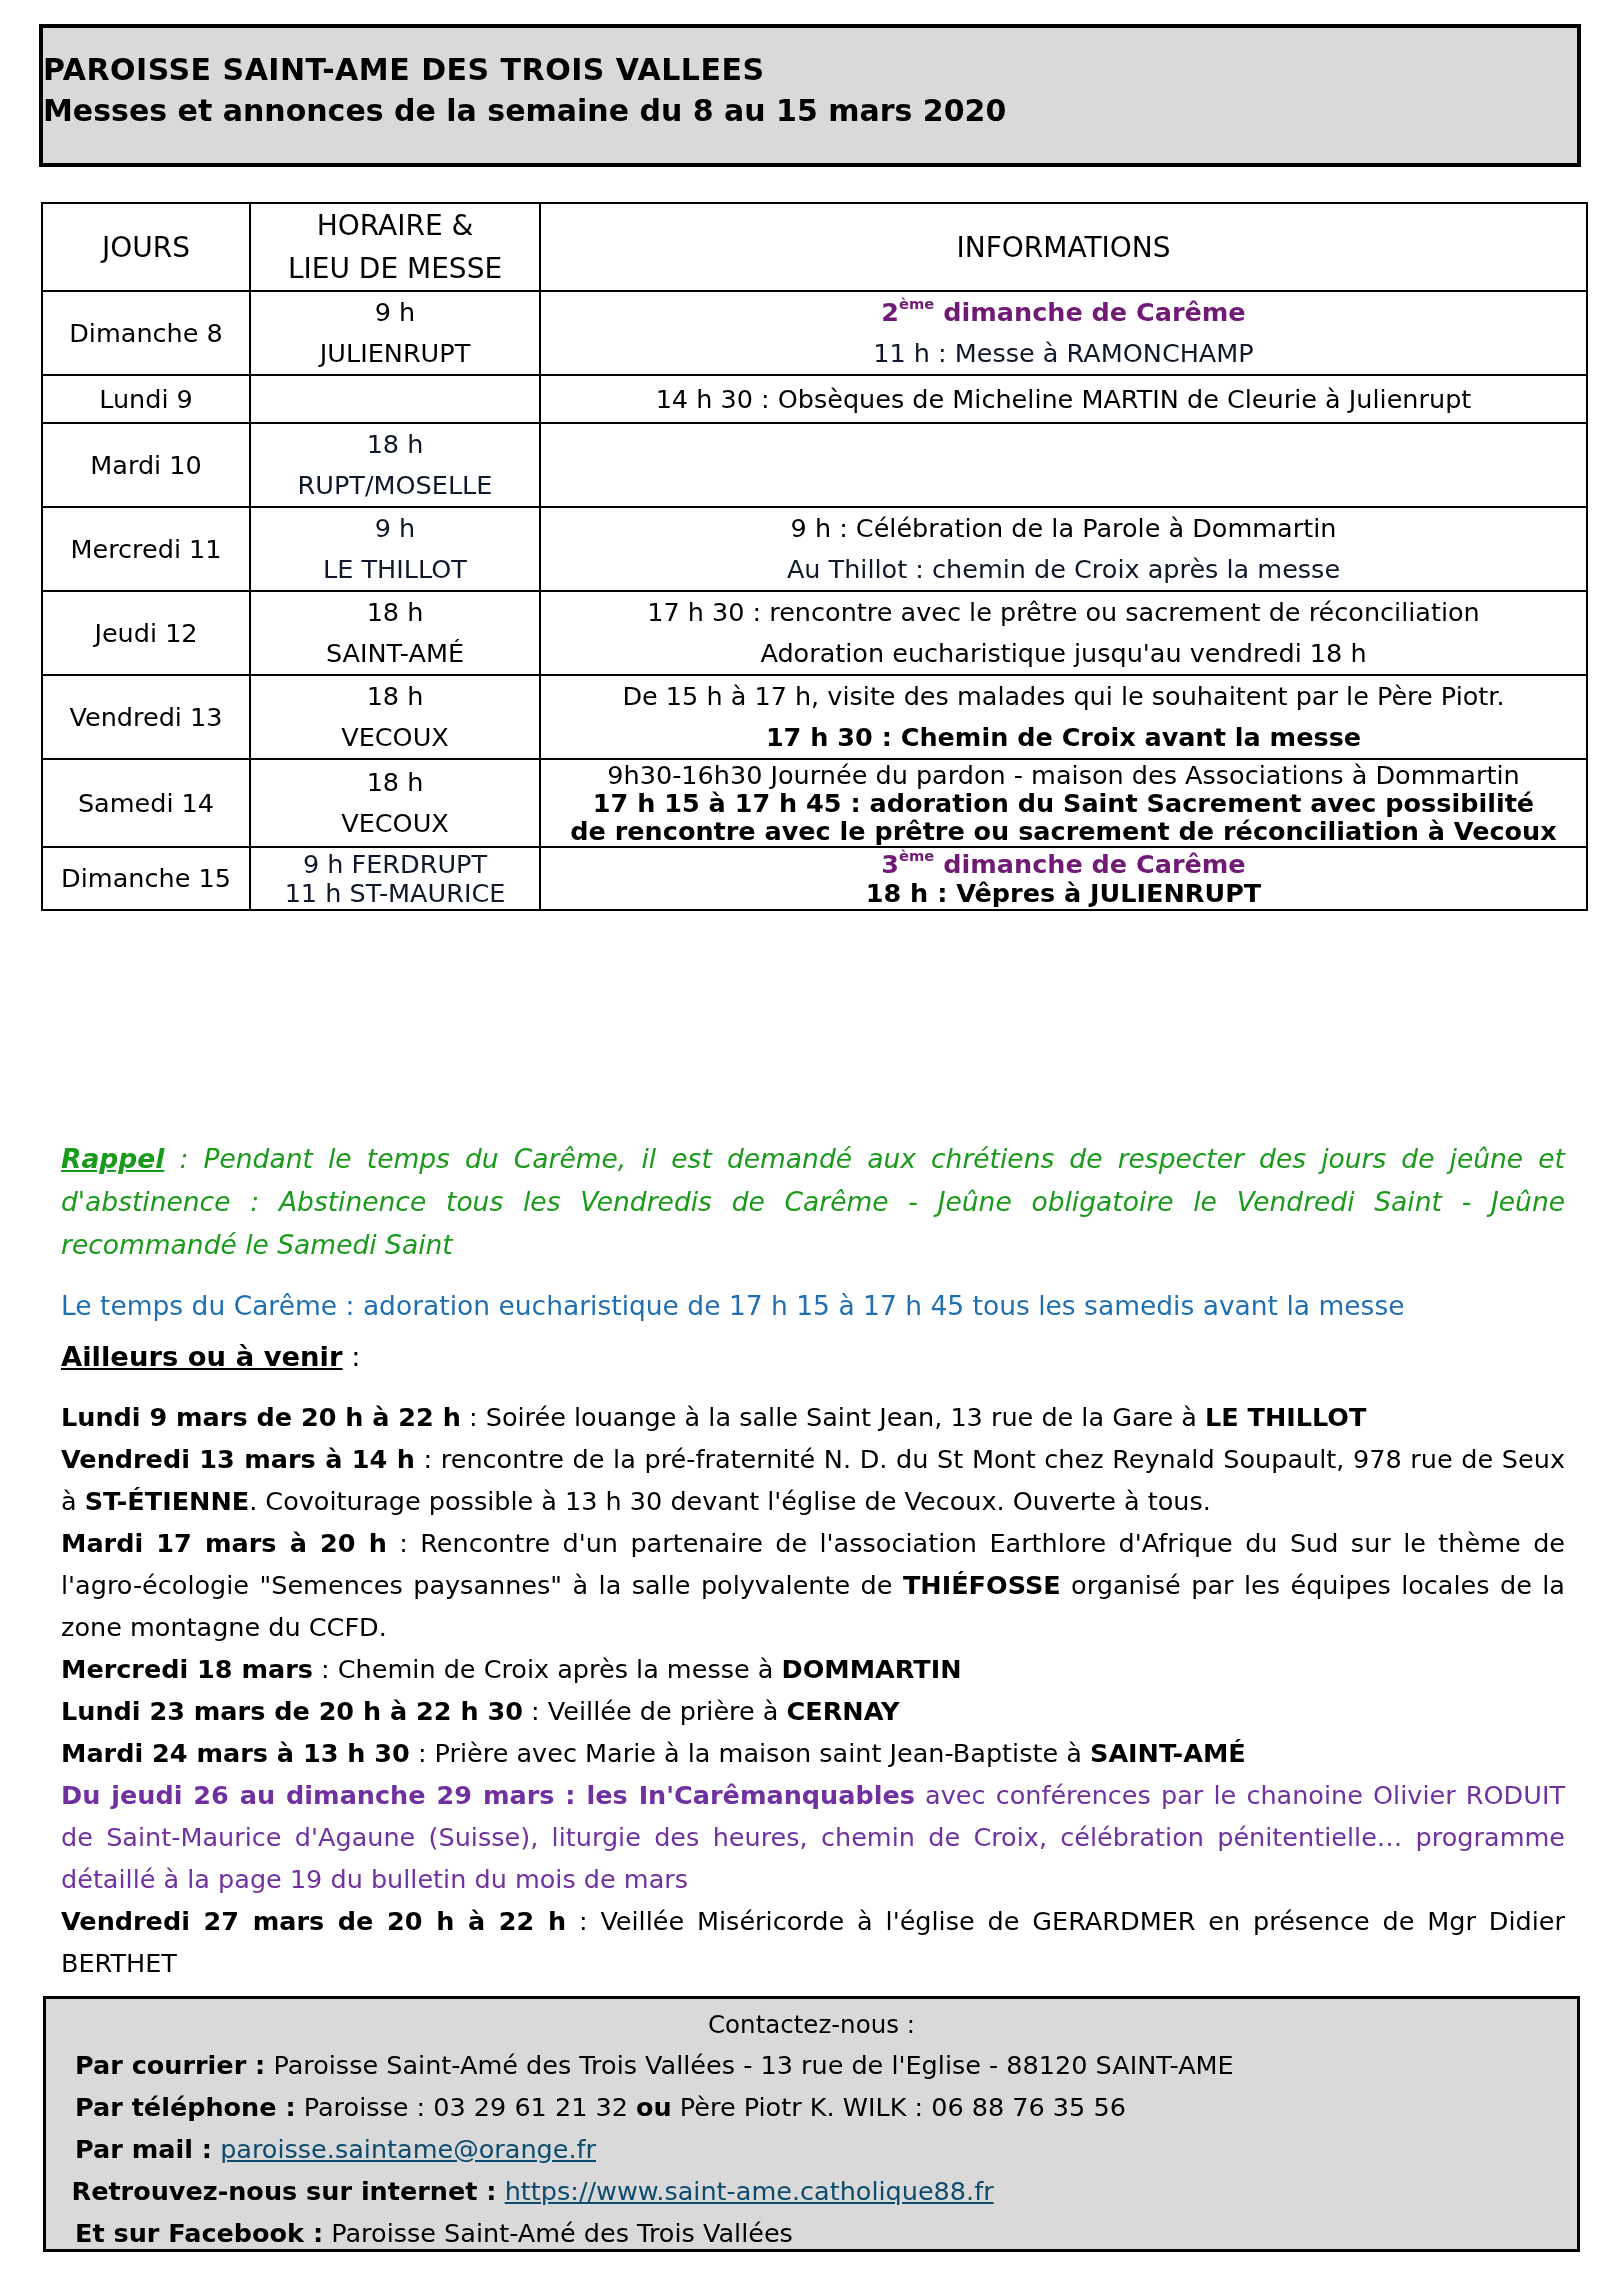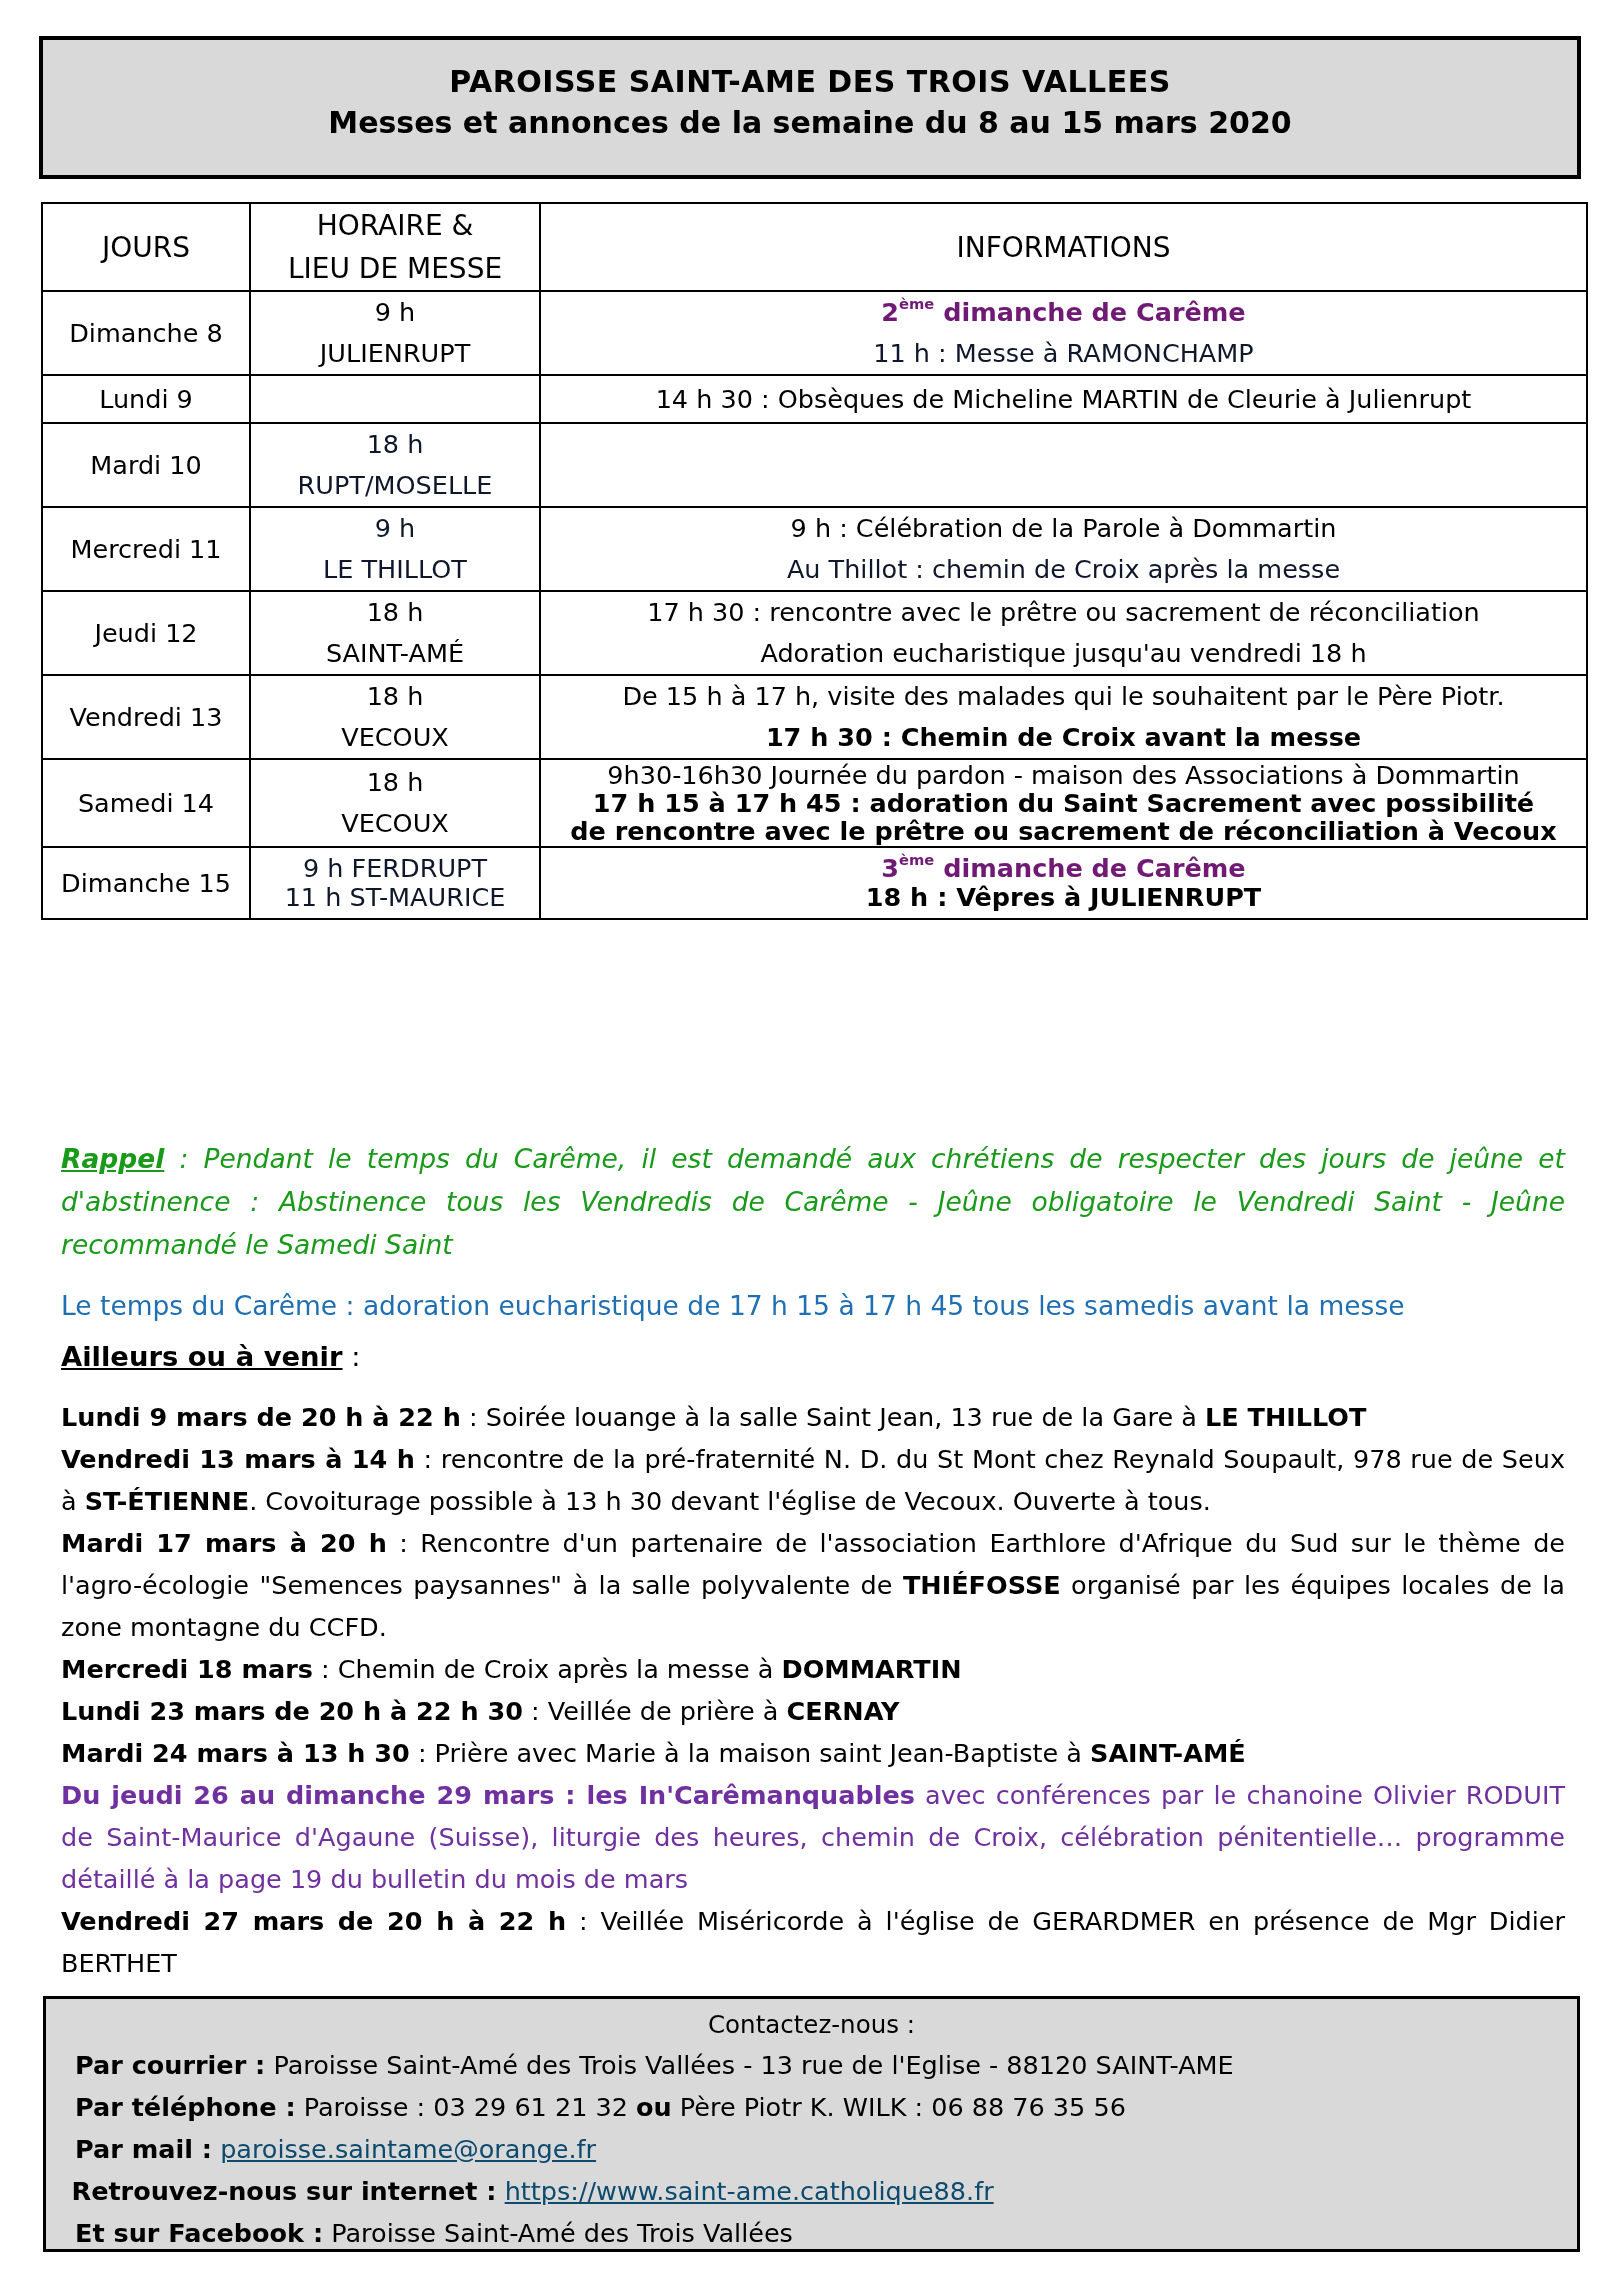--- a/index.html
+++ b/index.html
@@ -1,22 +1,22 @@
 <!DOCTYPE html>
 <html><head>
 <meta charset="utf-8">
 <style>
   html, body { margin: 0; padding: 0; background: #ffffff; }
   body { width: 1621px; height: 2293px; position: relative; overflow: hidden;
          font-family: "DejaVu Sans", sans-serif; color: #000; }
   .abs { position: absolute; }
 
   
-  #header-box { left: 39px; top: 36px; width: 1534px; height: 135px;
-    background: #d9d9d9; border: 4.9px solid #000; text-align: center; }
+  #header-box { left: 39px; top: 24px; width: 1534px; height: 135px;
+    background: #d9d9d9; border: 4.9px solid #000; text-align: left; }
   #header-box .t1 { margin-top: 23.5px; font-size: 30px; font-weight: bold; letter-spacing: 0.5px; }
   #header-box .t2 { margin-top: 6px; font-size: 30px; font-weight: bold; }
 
   
   #schedule { left: 41px; top: 202px; width: 1547px; border-collapse: collapse; table-layout: fixed; }
   #schedule td, #schedule th { border: 2px solid #000; text-align: center; vertical-align: middle;
     padding: 0 3.9px; font-size: 25.5px; line-height: 41px; font-weight: normal; }
   #schedule th { font-size: 28px; line-height: 43px; }
   .c1 { width: 208px; } .c2 { width: 290px; }
   .bold { font-weight: bold; }
@@ -137,21 +137,21 @@
       <div>18 h</div>
       <div>VECOUX</div>
     </td>
     <td style="line-height:28px">
       <div>9h30-16h30 Journée du pardon - maison des Associations à Dommartin</div>
       <div class="bold">17 h 15 à 17 h 45 : adoration du Saint Sacrement avec possibilité</div>
       <div class="bold">de rencontre avec le prêtre ou sacrement de réconciliation à Vecoux</div>
     </td>
   </tr>
 
-  <tr style="height:72px">
+  <tr style="height:63px">
     <td class="bold">Dimanche 15</td>
     <td class="grey" style="line-height:29px">
       <div>9 h FERDRUPT</div>
       <div>11 h ST-MAURICE</div>
     </td>
     <td style="line-height:29px">
       <div class="green bold"><span>3</span><span class="sup">ème</span> <span>dimanche de Carême</span></div>
       <div class="bold">18 h : Vêpres à JULIENRUPT</div>
     </td>
   </tr>

